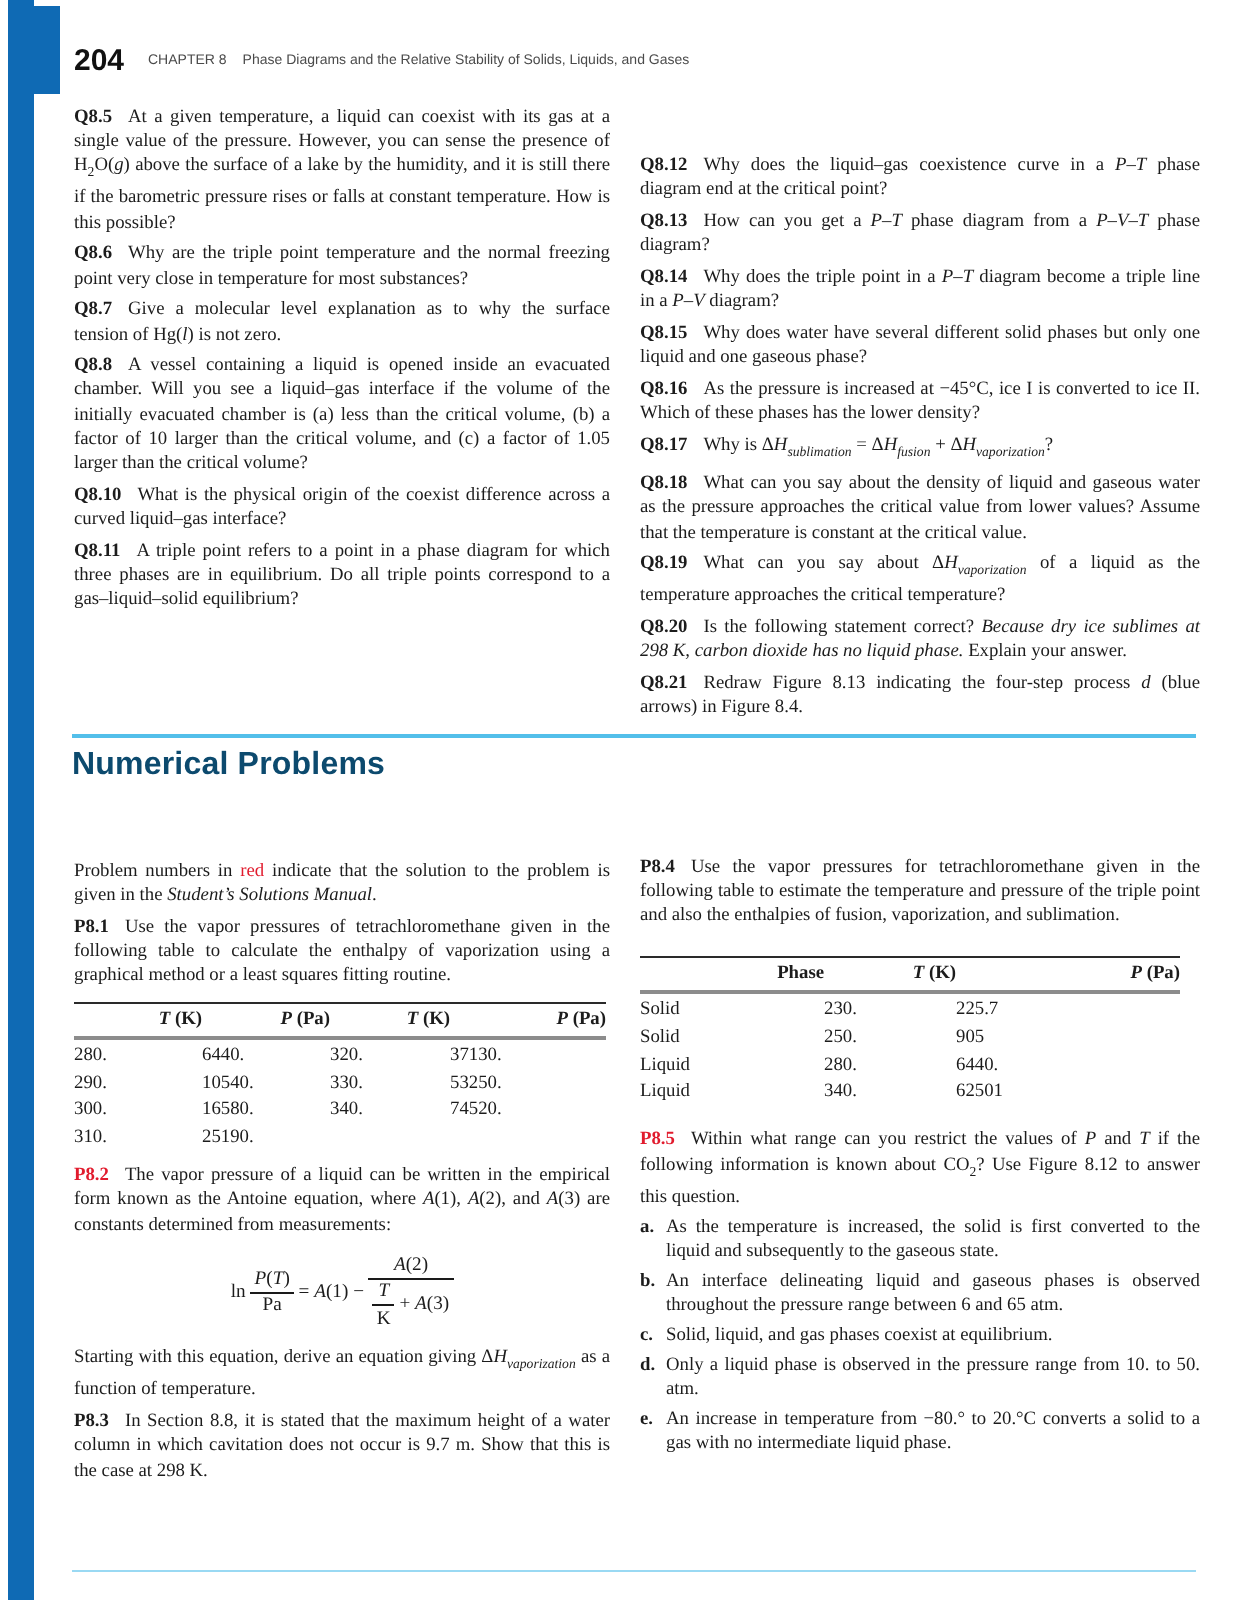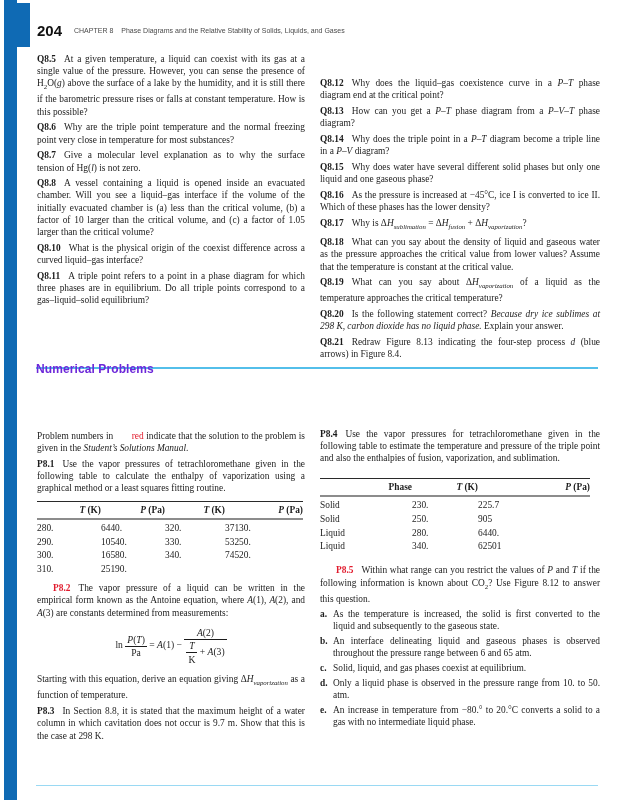--- a/index.html
+++ b/index.html
@@ -12,27 +12,27 @@
   .pgnum{position:absolute;left:37px;top:22px;font-family:"Liberation Sans",sans-serif;
          font-weight:700;font-size:15px;color:#111;}
   .chapline{position:absolute;left:74px;top:27px;font-family:"Liberation Sans",sans-serif;
          font-size:7px;color:#4a4a4a;white-space:nowrap;}
   .chapline .clabel{margin-right:8px;}
   
   .colL{position:absolute;left:37px;top:53px;width:268px;}
   .colR{position:absolute;left:320px;top:53px;width:280px;margin-top:24px;}
   .q{margin:0 0 3.5px 0;font-size:9.4px;line-height:12.2px;text-align:justify;}
   .qnum{font-weight:bold;padding-right:8px;}
-  .red{color:#e11b2d;margin-left:16px;}
+  .red{color:#e11b2d;}
   sub{font-size:6.8px;}
   i sub, sub i{font-style:italic;}
   
   .np-rule{position:absolute;left:36px;top:367px;width:562px;height:2px;background:#53bfea;}
-  .np-heading{position:absolute;left:36px;top:362px;font-family:"Liberation Sans",sans-serif;
-         font-weight:700;font-size:12px;letter-spacing:0.1px;color:#6d28d9;}
+  .np-heading{position:absolute;left:36px;top:374px;font-family:"Liberation Sans",sans-serif;
+         font-weight:700;font-size:16px;letter-spacing:0.1px;color:#0c4a6e;}
   .npL{position:absolute;left:37px;top:430px;width:268px;}
   .npR{position:absolute;left:320px;top:428px;width:280px;}
   .bottom-rule{position:absolute;left:36px;top:785px;width:562px;height:1px;background:#9ad9f3;}
   
   table.dtable{border-collapse:collapse;margin:6px 0 7px 0;}
   table.dtable th{font-size:9.4px;line-height:12px;text-align:right;font-weight:bold;
          border-top:1.4px solid #2a2a2a;border-bottom:2.4px solid #8c8c8c;
          padding:2px 0 2.5px 0;}
   table.dtable td{font-size:9.4px;line-height:12px;padding:1.8px 0 0 0;vertical-align:top;}
   table.t1{width:266px;}

